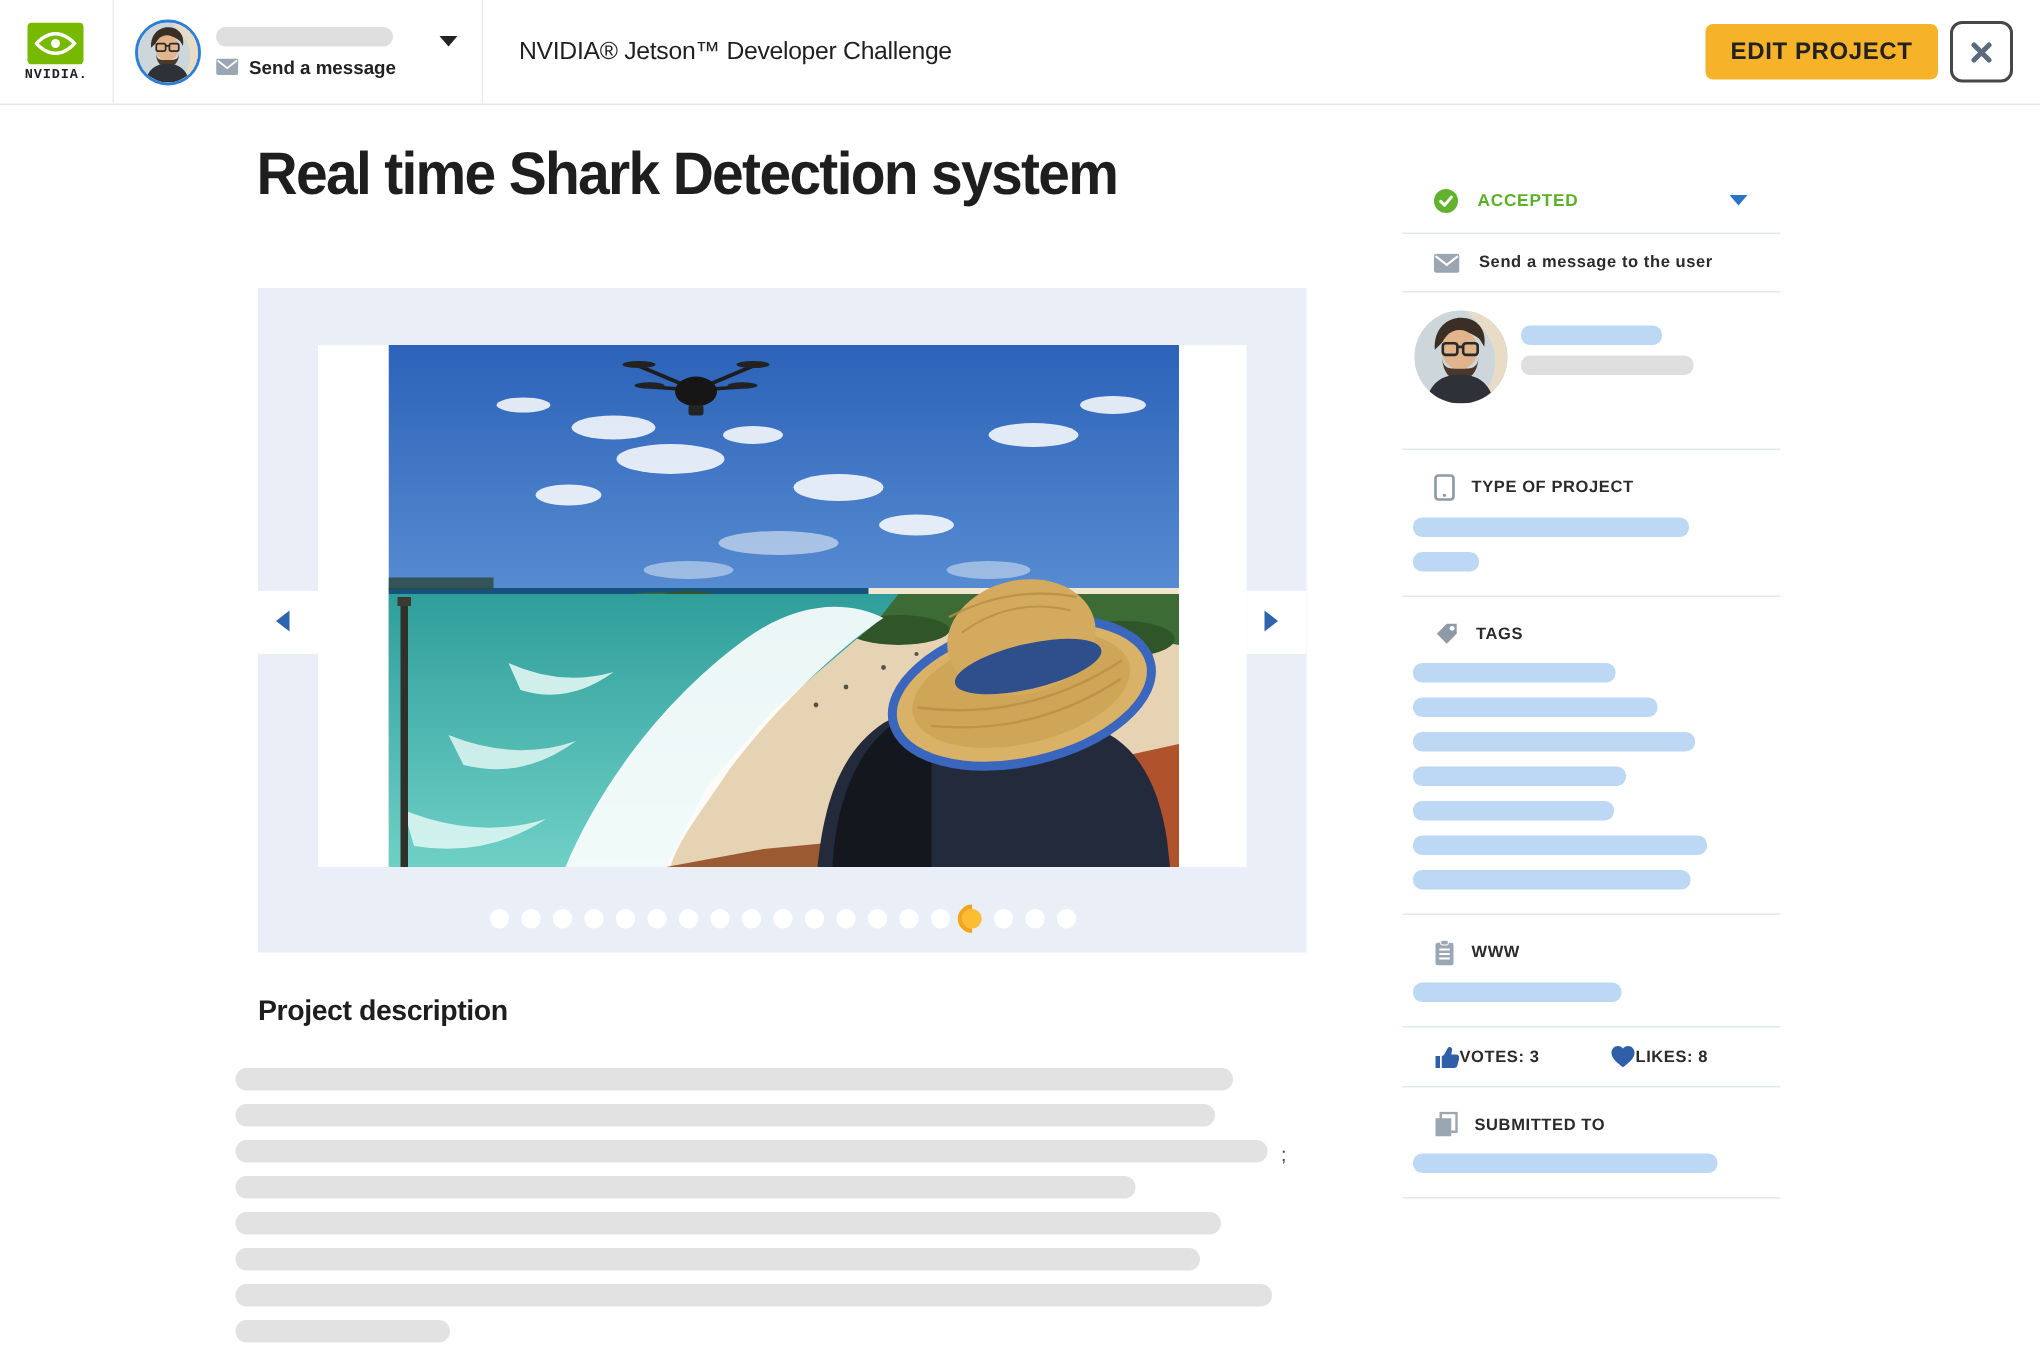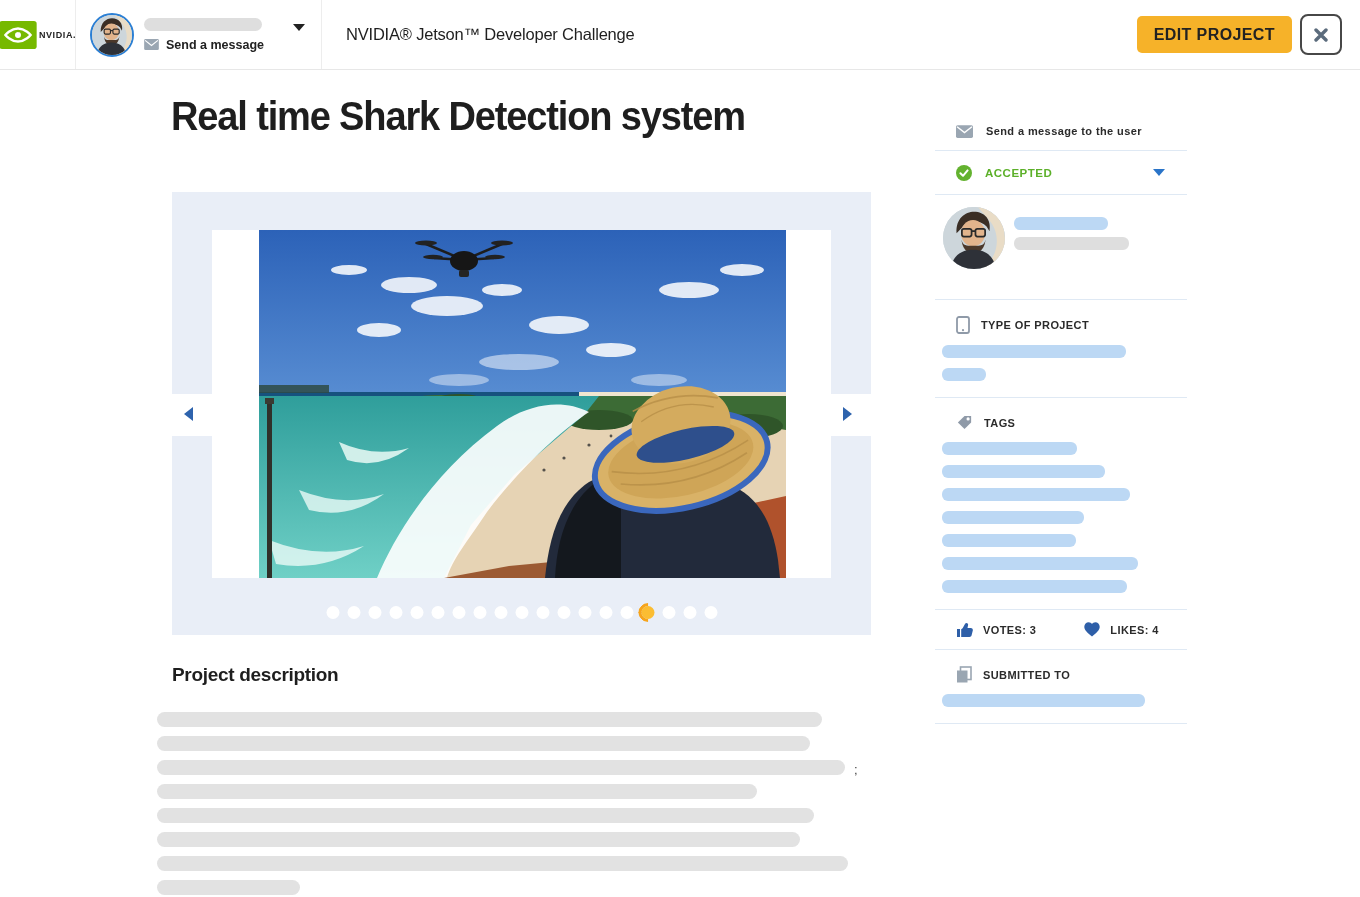--- a/index.html
+++ b/index.html
@@ -4,21 +4,21 @@
 <style>
   * { margin:0; padding:0; box-sizing:border-box; }
   html,body { width:1360px; height:897px; background:#fff; }
   body { font-family:"Liberation Sans", sans-serif; color:#252525; overflow:hidden; }
   .page { position:relative; width:1360px; height:897px; background:#fff; }
 
   
   .header { position:absolute; top:0; left:0; width:1360px; height:70px; background:#fff;
             border-bottom:1px solid #e7e7e7; display:flex; align-items:stretch; z-index:5; }
   .logo-cell { width:76px; border-right:1px solid #ededed; display:flex; align-items:center; justify-content:center; }
-  .logo { display:flex; flex-direction:row; align-items:center; gap:2px; }
+  .logo { display:flex; flex-direction:column; align-items:center; gap:2px;font-family:Liberation Mono, monospace; }
   .logo-text { font-size:9px; font-weight:bold; letter-spacing:.6px; color:#1f1f1f; }
   .user-chip { width:246px; border-right:1px solid #ededed; display:flex; align-items:center; padding:12px 14px; position:relative; cursor:pointer; }
   .chip-avatar { width:44px; height:44px; border-radius:50%; border:2px solid #2b7fd4; overflow:hidden; flex:0 0 auto; background:#ccd5da; }
   .chip-avatar svg, .side-avatar svg { width:100%; height:100%; display:block; }
   .chip-info { margin-left:10px; }
   .chip-bar { width:118px; height:13px; background:#dedede; border-radius:7px; margin-bottom:7px; }
   .chip-msg { display:flex; align-items:center; gap:7px; font-size:12.5px; font-weight:bold; color:#222; }
   .chip-caret { position:absolute; right:16px; top:24px; width:0; height:0;
                 border-left:6px solid transparent; border-right:6px solid transparent; border-top:7px solid #222; }
   .challenge-title { margin-left:24px; align-self:center; font-size:16.5px; font-weight:normal; letter-spacing:-.2px; color:#1f1f1f; }
@@ -68,21 +68,21 @@
   .user-row { display:flex; padding:12px 0 30px 8px; }
   .side-avatar { width:62px; height:62px; border-radius:50%; overflow:hidden; background:#ccd5da; flex:0 0 auto; }
   .user-bars { margin-left:9px; padding-top:10px; }
   .user-bars .ph-bar { height:13px; margin-bottom:7px; }
   .user-bars .ph-bar.gray { background:#dedede; }
   .section { padding:16px 0 6px 0; }
   .section-head { display:flex; align-items:center; gap:11px; padding-left:21px; margin-bottom:11px; }
   .section .bars { padding-left:7px; }
   .section .bars .ph-bar { height:13px; margin-bottom:10px; }
   .votes-row { display:flex; align-items:center; height:40px; padding-left:21px; }
-  .vote-group { display:flex; align-items:center; gap:10px; }
+  .vote-group { display:flex; align-items:center; gap:0; }
   .vote-group + .vote-group { margin-left:48px; }
   .vote-label { font-size:11px; font-weight:bold; letter-spacing:.4px; color:#2b2b2b; }
   .submitted .bars { padding-left:7px; }
   .award-wrap { padding:19px 0 0 0; border-bottom:none; text-align:center; }
   .award-btn { width:168px; height:38px; background:#fff; border:2px solid #2f2f2f; border-radius:6px;
                font-family:inherit; font-size:12px; font-weight:bold; letter-spacing:.3px; color:#1f1f1f; cursor:pointer; }
   .icon { flex:0 0 auto; display:inline-flex; }
 </style>
 </head>
 <body>
@@ -276,39 +276,39 @@
       <div class="ph-bar gray" style="width: 688px;"></div>
       <div class="ph-bar gray" style="width: 600px;"></div>
       <div class="ph-bar gray" style="width: 657px;"></div>
       <div class="ph-bar gray" style="width: 643px;"></div>
       <div class="ph-bar gray" style="width: 691px;"></div>
       <div class="ph-bar gray" style="width: 143px;"></div>
     </div>
 
   <div class="sidebar">
 
-    <div class="side-row sendmsg-row">
-      <span class="icon">
-        <svg width="17" height="13" viewBox="0 0 16 12">
-            <rect width="16" height="12" rx="1.5" fill="#9aa6b2"></rect>
-            <path d="M1,1.5 L8,7 L15,1.5" fill="none" stroke="#fff" stroke-width="1.3"></path>
-          </svg>
-      </span>
-      <span class="side-label">Send a message to the user</span>
-    </div>
-
     <div class="side-row status-row">
       <span class="icon">
         <svg width="16" height="16" viewBox="0 0 16 16">
             <circle cx="8" cy="8" r="8" fill="#63b22f"></circle>
             <path d="M4.4,8.3 L7,10.8 L11.6,5.4" fill="none" stroke="#fff" stroke-width="2" stroke-linecap="round" stroke-linejoin="round"></path>
           </svg>
       </span>
       <span class="status-label">ACCEPTED</span>
       <span class="status-caret"></span>
+    </div>
+
+    <div class="side-row sendmsg-row">
+      <span class="icon">
+        <svg width="17" height="13" viewBox="0 0 16 12">
+            <rect width="16" height="12" rx="1.5" fill="#9aa6b2"></rect>
+            <path d="M1,1.5 L8,7 L15,1.5" fill="none" stroke="#fff" stroke-width="1.3"></path>
+          </svg>
+      </span>
+      <span class="side-label">Send a message to the user</span>
     </div>
 
     <div class="side-row user-row">
       <div class="side-avatar">
         <svg viewBox="0 0 64 64">
             <rect width="64" height="64" fill="#cdd6db"></rect>
             <path d="M36,0 C55,3 64,16 64,34 L64,64 L40,64 C58,52 60,28 48,14 Z" fill="#e9dcc6"></path>
             <path d="M14,27 C13,12 23,5 32,5 C43,5 50,13 48,25 L45,20 C38,13 25,13 19,22 Z" fill="#3a2e25"></path>
             <ellipse cx="31" cy="27" rx="12.5" ry="13.5" fill="#e2b48c"></ellipse>
             <path d="M19,31 C19,43 25,48 31,48 C38,48 44,43 44,31 C44,41 38,40 31,40 C25,40 19,41 19,31 Z" fill="#4b382a"></path>
@@ -354,37 +354,52 @@
           <div class="ph-bar" style="width: 135px;"></div>
           <div class="ph-bar" style="width: 163px;"></div>
           <div class="ph-bar" style="width: 188px;"></div>
           <div class="ph-bar" style="width: 142px;"></div>
           <div class="ph-bar" style="width: 134px;"></div>
           <div class="ph-bar" style="width: 196px;"></div>
           <div class="ph-bar" style="width: 185px;"></div>
         </div>
     </div>
 
+    <div class="side-row section">
+      <div class="section-head">
+        <span class="icon">
+          <svg width="14" height="18" viewBox="0 0 14 18">
+              <rect x="1" y="2.5" width="12" height="15" rx="1.5" fill="#9aa6b2"></rect>
+              <rect x="4.5" y="0.8" width="5" height="3.2" rx="1" fill="#9aa6b2" stroke="#fff" stroke-width="0.7"></rect>
+              <path d="M3.5,7 h7 M3.5,10 h7 M3.5,13 h7" stroke="#fff" stroke-width="1.3"></path>
+            </svg>
+        </span>
+        <span class="side-label">WWW</span>
+      </div>
+      <div class="bars">
+          <div class="ph-bar" style="width: 139px;"></div>
+        </div>
+    </div>
 
     <div class="side-row votes-row">
       <div class="vote-group">
         <span class="icon">
           <svg width="17" height="16" viewBox="0 0 17 16">
               <path d="M1,7 h3 v8 H1 Z M5.2,15 h8.3 c1,0 1.9,-.7 2.1,-1.7 l1.2,-4.8 c.3,-1.3 -.7,-2.5 -2,-2.5 h-3.3 l.6,-3 c.2,-1 -.6,-2 -1.6,-2 -.6,0 -1.1,.3 -1.4,.8 L6.6,6.3 5.2,7.2 Z" fill="#2e5fa8"></path>
             </svg>
         </span>
         <span class="vote-label">VOTES: 3</span>
       </div>
       <div class="vote-group">
         <span class="icon">
           <svg width="16" height="15" viewBox="0 0 16 15">
               <path d="M8,14.5 C3,10.7 0.3,7.9 0.3,4.8 C0.3,2.2 2.3,0.3 4.7,0.3 C6.1,0.3 7.3,1 8,2 C8.7,1 9.9,0.3 11.3,0.3 C13.7,0.3 15.7,2.2 15.7,4.8 C15.7,7.9 13,10.7 8,14.5 Z" fill="#2e5fa8"></path>
             </svg>
         </span>
-        <span class="vote-label">LIKES: 4</span>
+        <span class="vote-label">LIKES: 8</span>
       </div>
     </div>
 
     <div class="side-row section submitted">
       <div class="section-head">
         <span class="icon">
           <svg width="16" height="17" viewBox="0 0 16 17">
               <rect x="4.5" y="1" width="10.5" height="12.5" fill="#fff" stroke="#9aa6b2" stroke-width="1.6"></rect>
               <rect x="1" y="4.5" width="10.5" height="12" fill="#9aa6b2"></rect>
             </svg>

